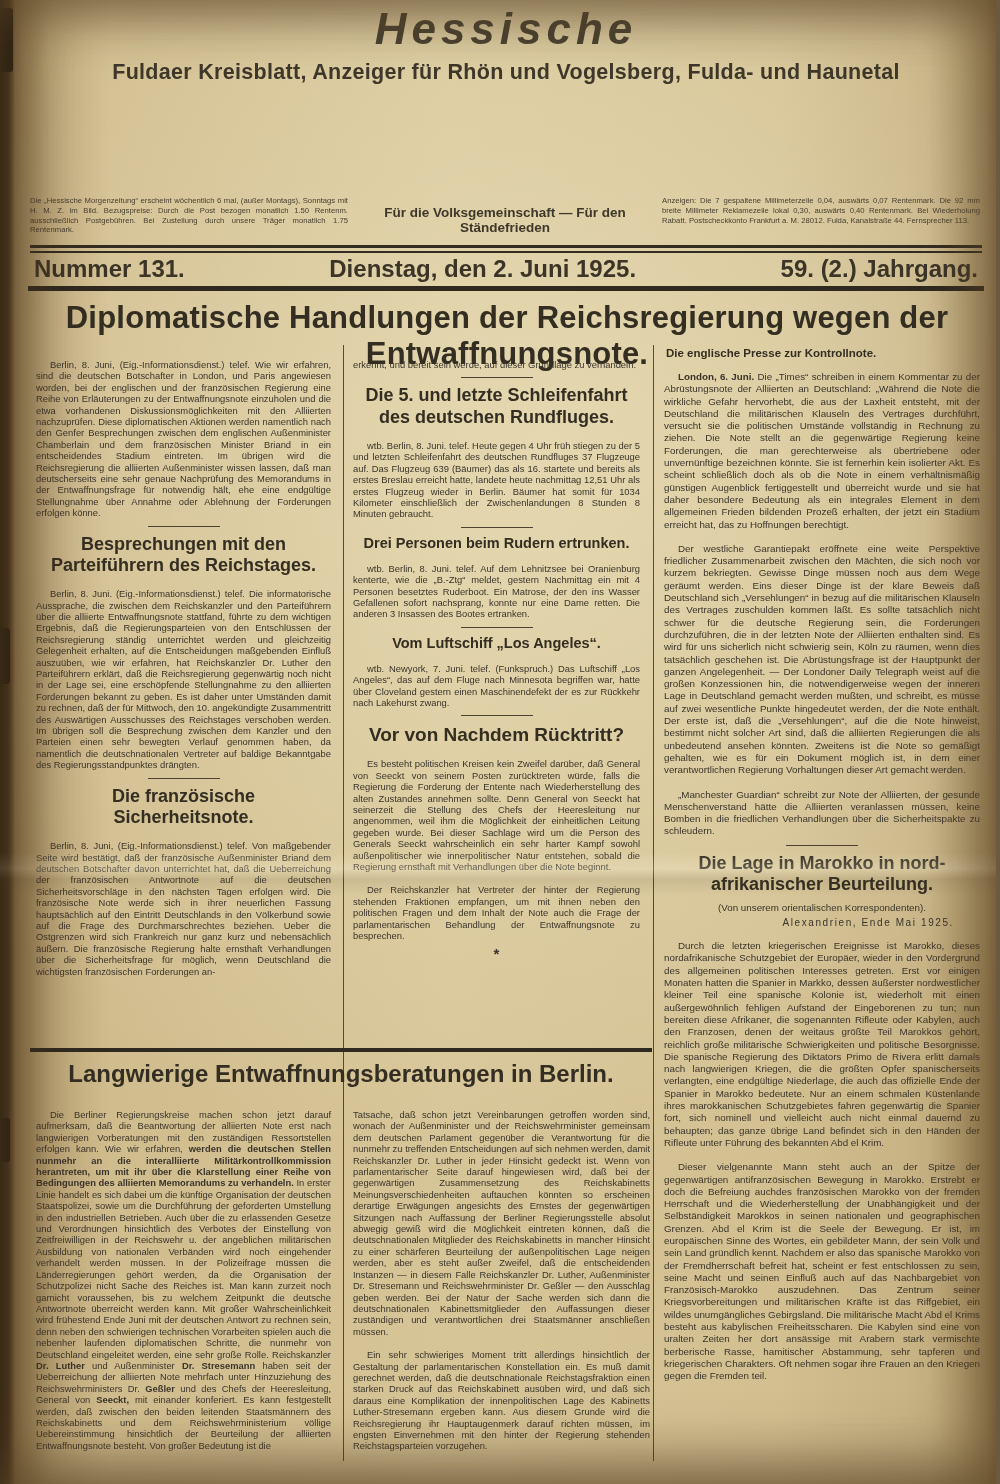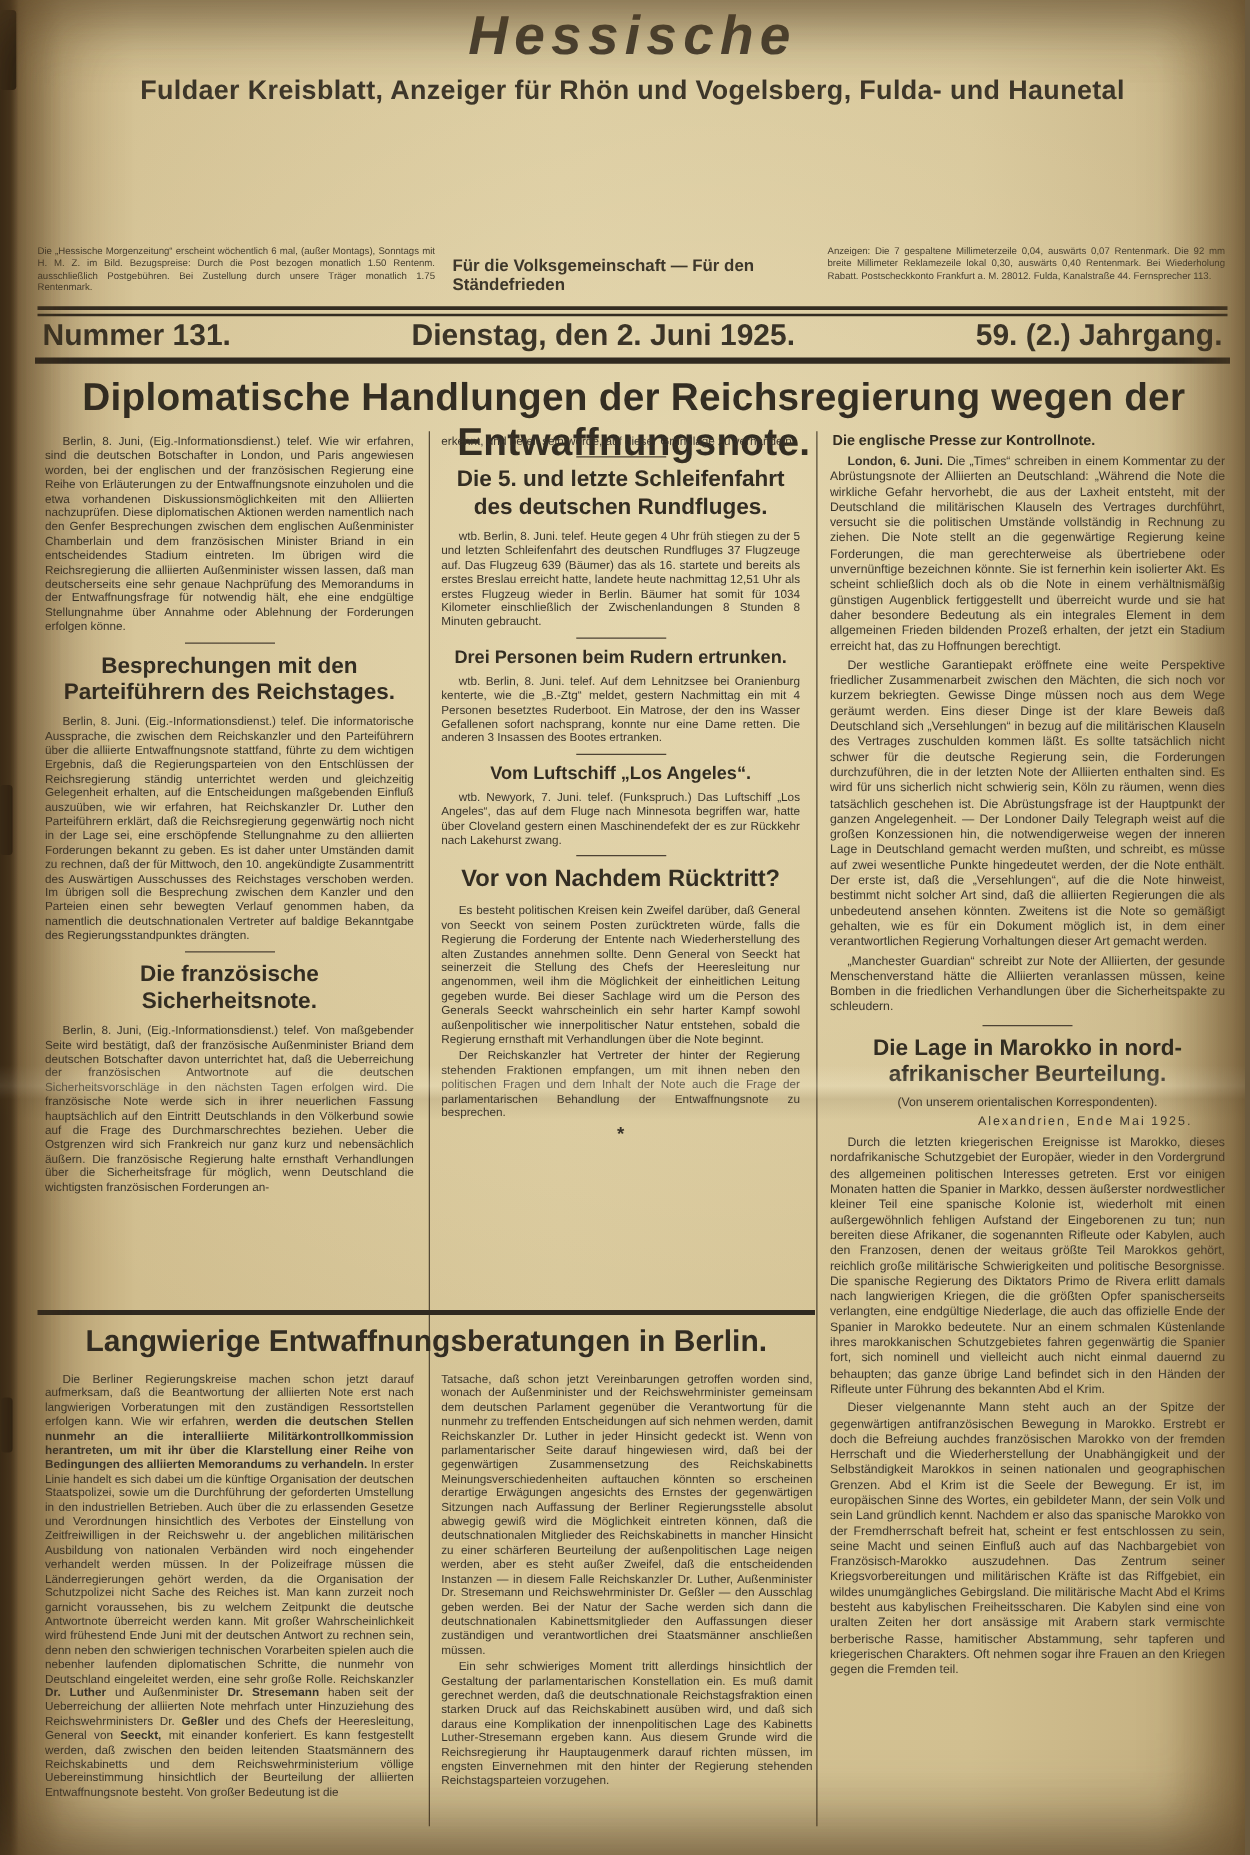--- a/index.html
+++ b/index.html
@@ -21,40 +21,40 @@
   .binding-red{position:absolute;left:3px;top:0;width:5px;height:100%;background:rgba(122,44,26,.55);}
   .edge-blob{position:absolute;background:#140e08;border-radius:3px;}
 
   
   .masthead{position:absolute;left:28px;right:12px;top:0;text-align:center;color:#423a2d;}
   .mh-script{font-size:44px;font-weight:700;font-style:italic;letter-spacing:5px;margin-top:4px;color:#4a4233;}
   .mh-title{font-size:103px;font-weight:700;letter-spacing:1px;line-height:1.02;margin-top:-6px;color:#453d2f;}
   .mh-sub{font-size:21.5px;font-weight:700;letter-spacing:.3px;margin-top:6px;color:#3e372a;}
   .info-row{position:absolute;left:30px;right:16px;top:196px;height:48px;display:flex;}
   .info-small{width:318px;font-size:7.7px;line-height:9.8px;text-align:justify;color:#463e2f;}
-  .info-motto{flex:1;align-self:center;font-size:13.5px;font-weight:700;padding:0 14px;color:#3e372a;}
+  .info-motto{flex:1;align-self:center;text-align:center;font-size:13.5px;font-weight:700;padding:0 14px;color:#3e372a;}
   .rule-double{position:absolute;left:30px;right:14px;top:245px;height:3px;
     border-top:3px solid #332c21;border-bottom:2px solid #332c21;}
   .date-row{position:absolute;left:34px;right:18px;top:255px;display:flex;justify-content:space-between;
     font-size:24px;font-weight:700;color:#3b3427;}
   .rule-thick{position:absolute;left:28px;right:12px;top:286px;height:5px;background:#2f2920;}
   .main-headline{position:absolute;left:34px;right:16px;top:300px;text-align:center;
     font-size:31px;font-weight:700;letter-spacing:.2px;color:#332d22;}
 
   
   .content{position:absolute;left:30px;top:345px;width:952px;display:grid;
     grid-template-columns:313px 309px 330px;grid-template-rows:auto auto;}
   .colA{grid-column:1;grid-row:1;padding:2px 12px 0 6px;min-height:697px;}
   .colB{grid-column:2;grid-row:1;padding:2px 12px 0 10px;min-height:697px;}
   .colC{grid-column:3;grid-row:1 / span 2;padding:2px 2px 0 12px;}
   .bottomSec{grid-column:1 / span 2;grid-row:2;}
   .vrule{position:absolute;top:345px;width:1px;height:1116px;background:rgba(62,52,36,.85);}
   .vrule.v1{left:343px;} .vrule.v2{left:653px;}
 
-  .p{font-size:9.4px;line-height:11.4px;text-align:justify;text-indent:14px;margin:0 0 2px 0;}
+  .p{font-size:9.4px;line-height:11.4px;text-align:justify;text-indent:14px;margin:12px 0 2px 0;}
   .p.noindent{text-indent:0;}
   .colC .p{font-size:9.8px;line-height:12.3px;margin-bottom:3px;}
   .h-lg{font-size:18px;font-weight:700;text-align:center;line-height:1.18;margin:7px 4px 7px;color:#332d22;}
   .h-xl{font-size:19px;font-weight:700;text-align:center;margin:8px 0 7px;color:#332d22;}
   .h-md{font-size:14.5px;font-weight:700;text-align:center;margin:5px 0 5px;color:#332d22;}
   .h-sm{font-size:11.5px;font-weight:700;text-align:left;margin:0 0 5px 2px;color:#332d22;}
   .divider{width:72px;height:1px;background:#4c4234;margin:7px auto 7px;}
   .star{text-align:center;font-size:15px;font-weight:700;margin:4px 0;}
   .byline{font-size:9.8px;text-align:center;margin:1px 0 4px;}
   .dateline-right{font-size:10px;text-align:right;padding-right:26px;letter-spacing:1.6px;margin:0 0 6px;}

